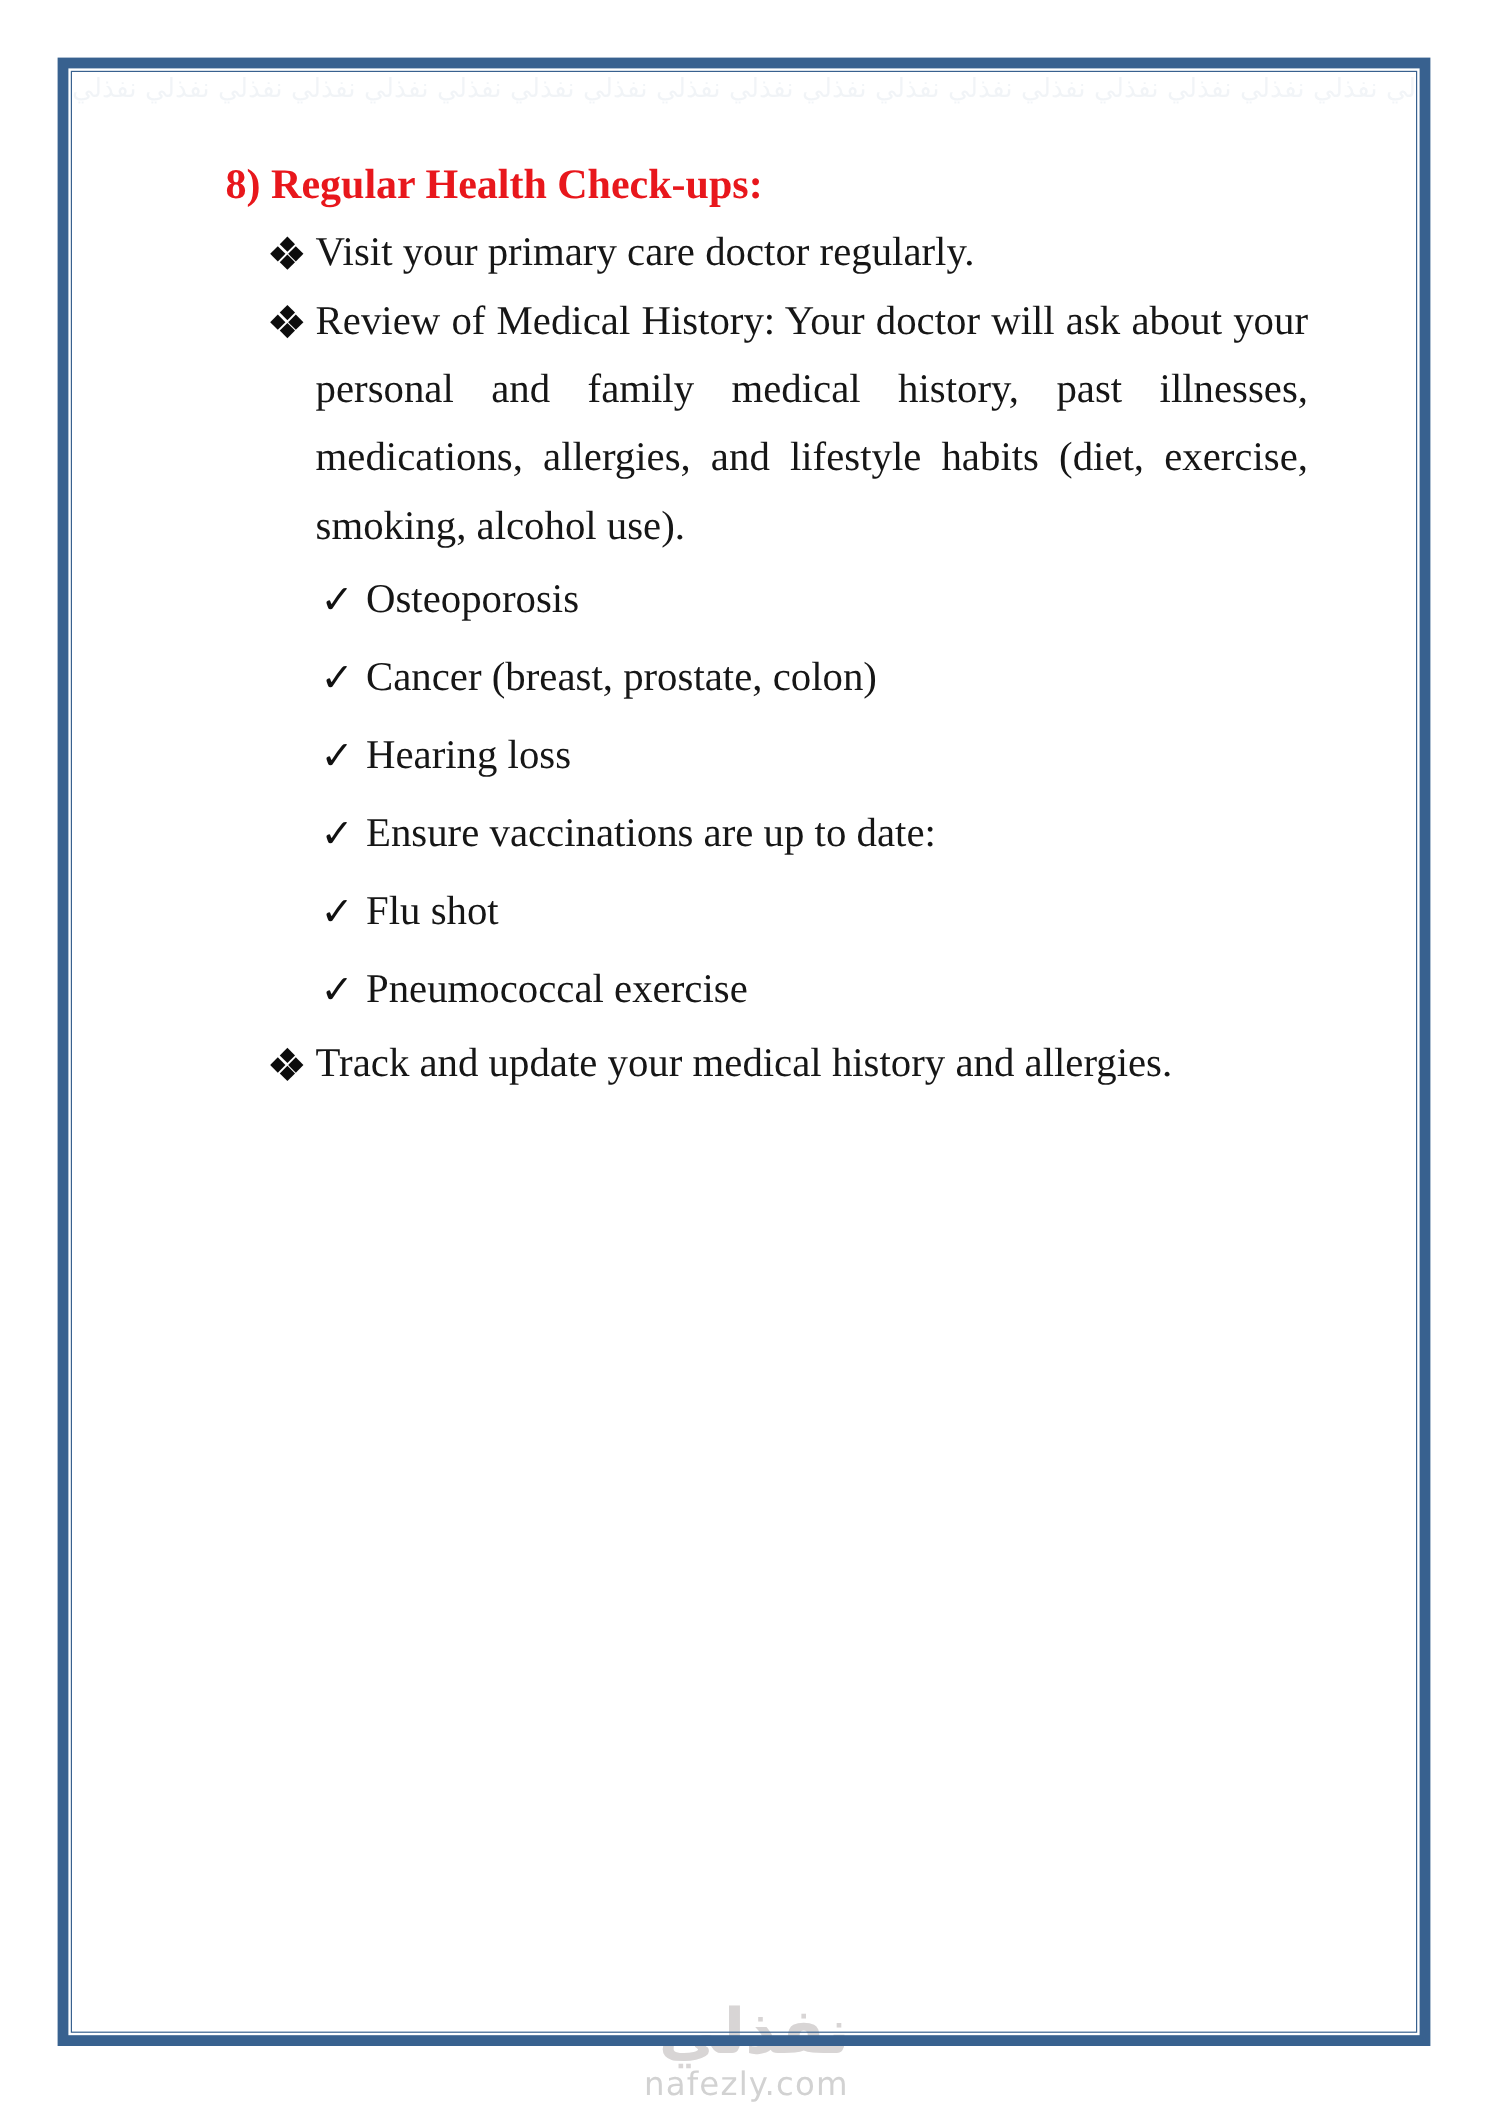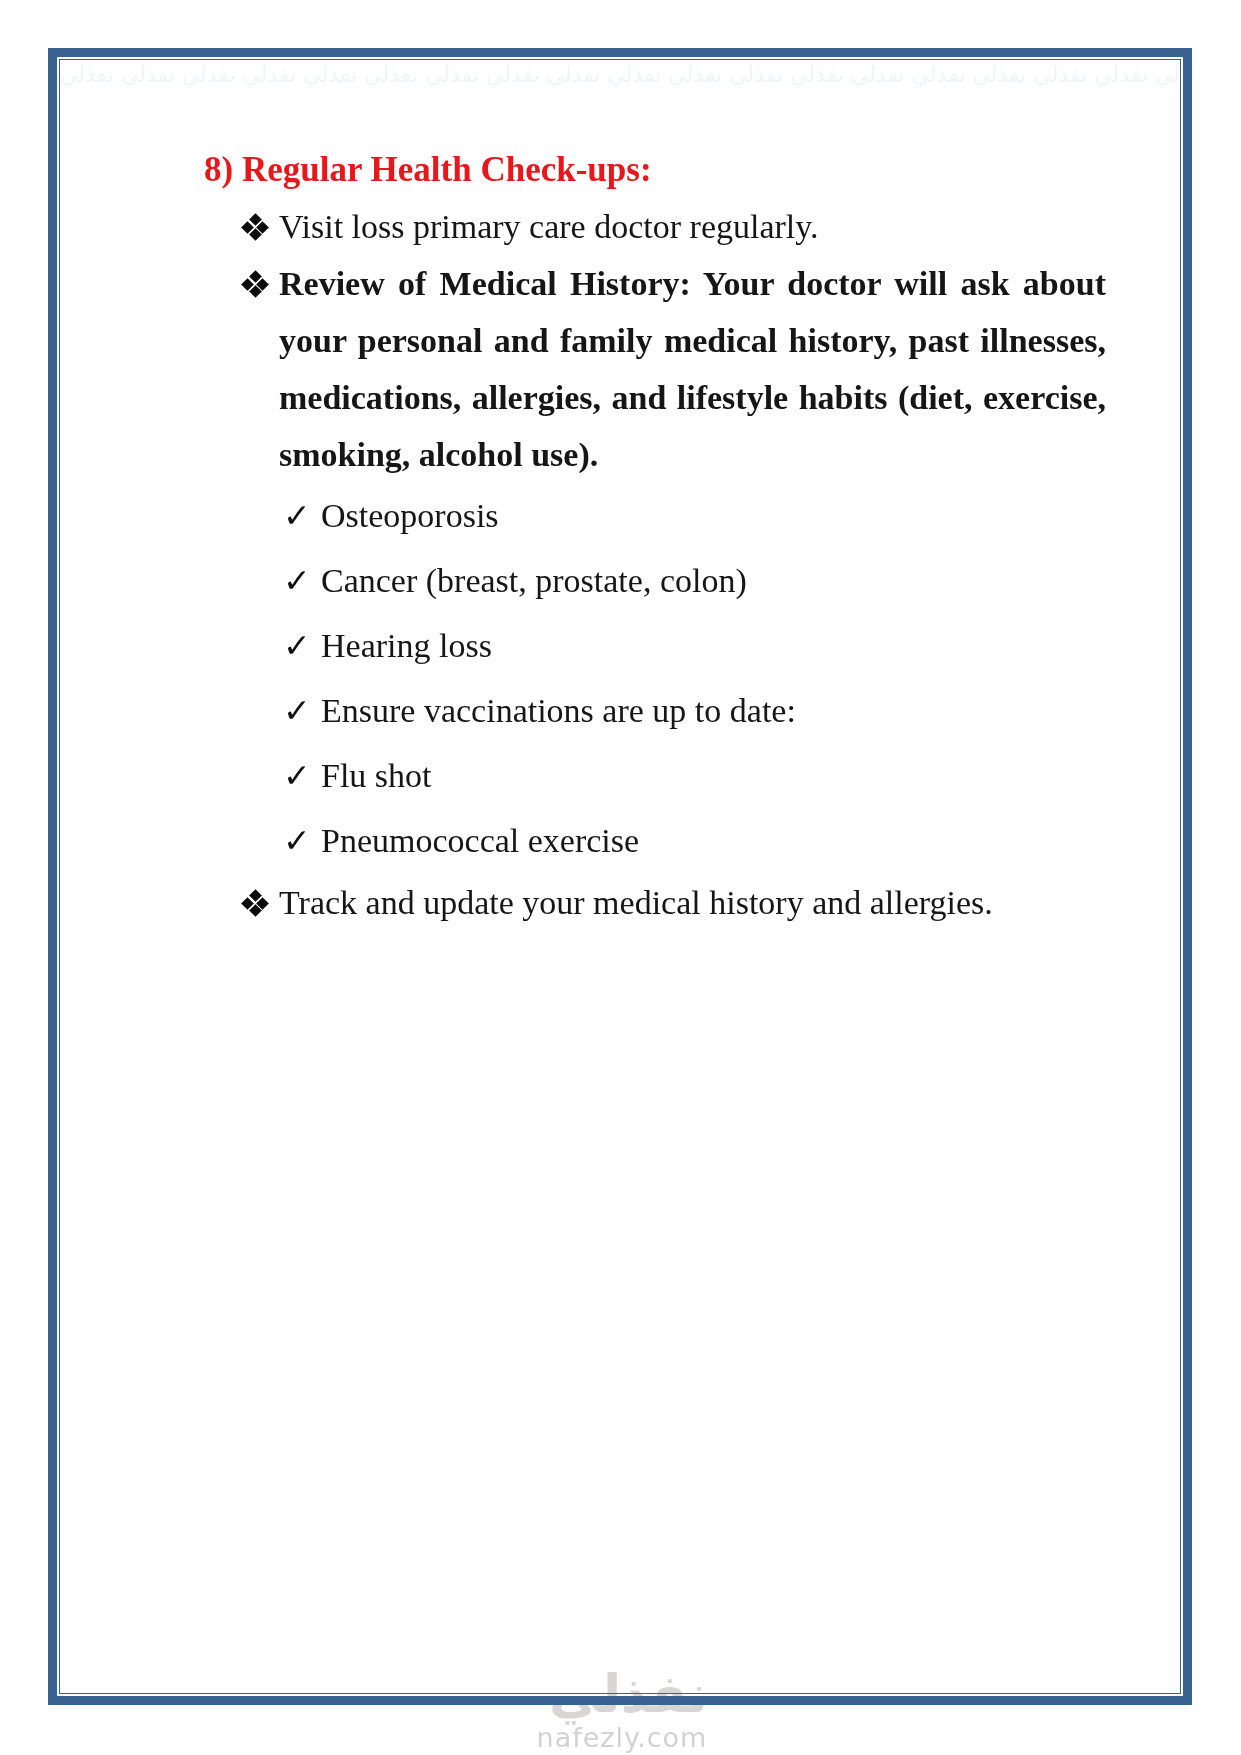--- a/index.html
+++ b/index.html
@@ -41,42 +41,40 @@
     letter-spacing:8px;
     color:#4a6f9b;
     opacity:0.07;
     z-index:1;
     text-align:center;
   }
 
   
   .content {
     position:absolute;
-    left:188px; top:141px;
+    left:188px; top:125px;
     width:902px;
     z-index:3;
     font-size:34px;
     line-height:57px;
-    margin-left:16px;
   }
   .heading {
     font-weight:bold;
     font-size:35px;
     color:#e8171c;
     line-height:57px;
   }
   .bullet {
     position:relative;
     padding-left:75px;
   }
   .bullet .b-text { display:block; }
   .bullet .b-text.justify {
     text-align:justify;
     text-align-last:left;
-    font-weight:bold;
   }
   
   .dmnd {
     position:absolute;
     left:39px; top:17px;
     width:24px; height:24px;
     display:inline-block;
   }
   .dmnd i {
     position:absolute;
@@ -144,21 +142,21 @@
 
     <div class="heading">8) Regular Health Check-ups:</div>
 
     <div class="bullet">
       <span class="dmnd">
           <i class="n"></i>
           <i class="s"></i>
           <i class="w"></i>
           <i class="e"></i>
         </span>
-      <span class="b-text">Visit loss primary care doctor regularly.</span>
+      <span class="b-text">Visit your primary care doctor regularly.</span>
     </div>
 
     <div class="bullet">
       <span class="dmnd">
           <i class="n"></i>
           <i class="s"></i>
           <i class="w"></i>
           <i class="e"></i>
         </span>
       <span class="b-text justify">Review of Medical History: Your doctor will ask about your personal and family medical history, past illnesses, medications, allergies, and lifestyle habits (diet, exercise, smoking, alcohol use).</span>

